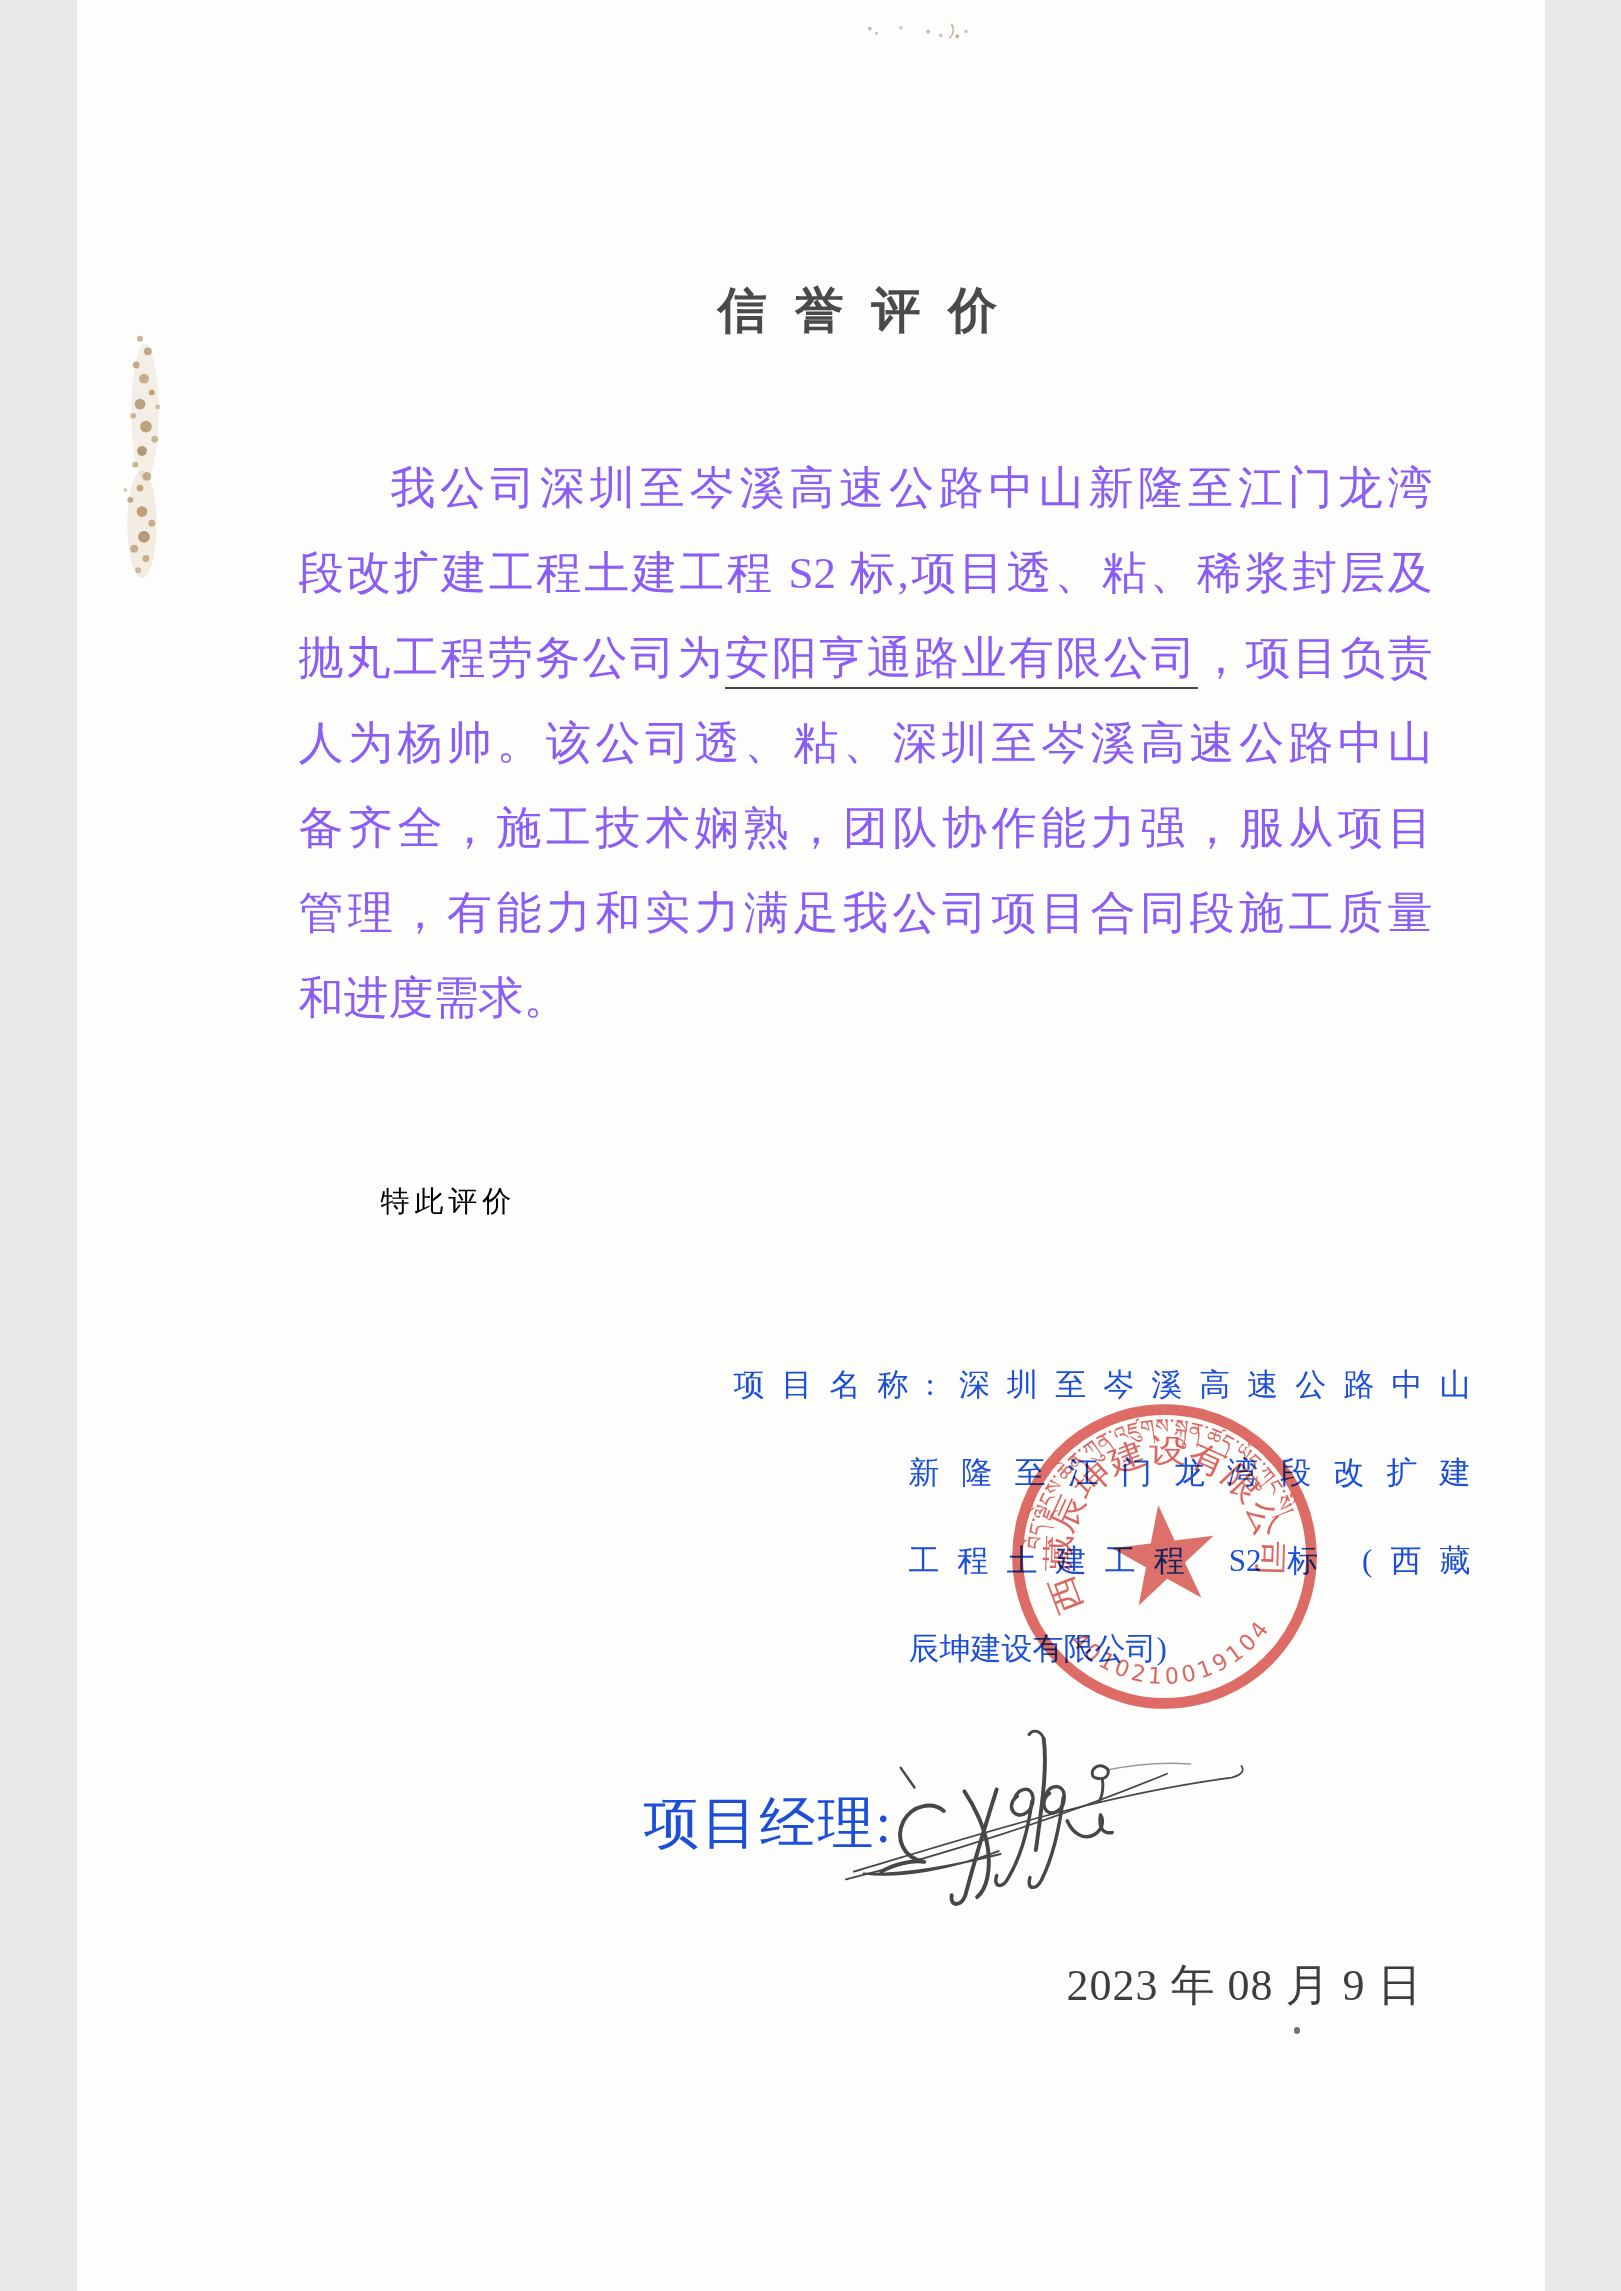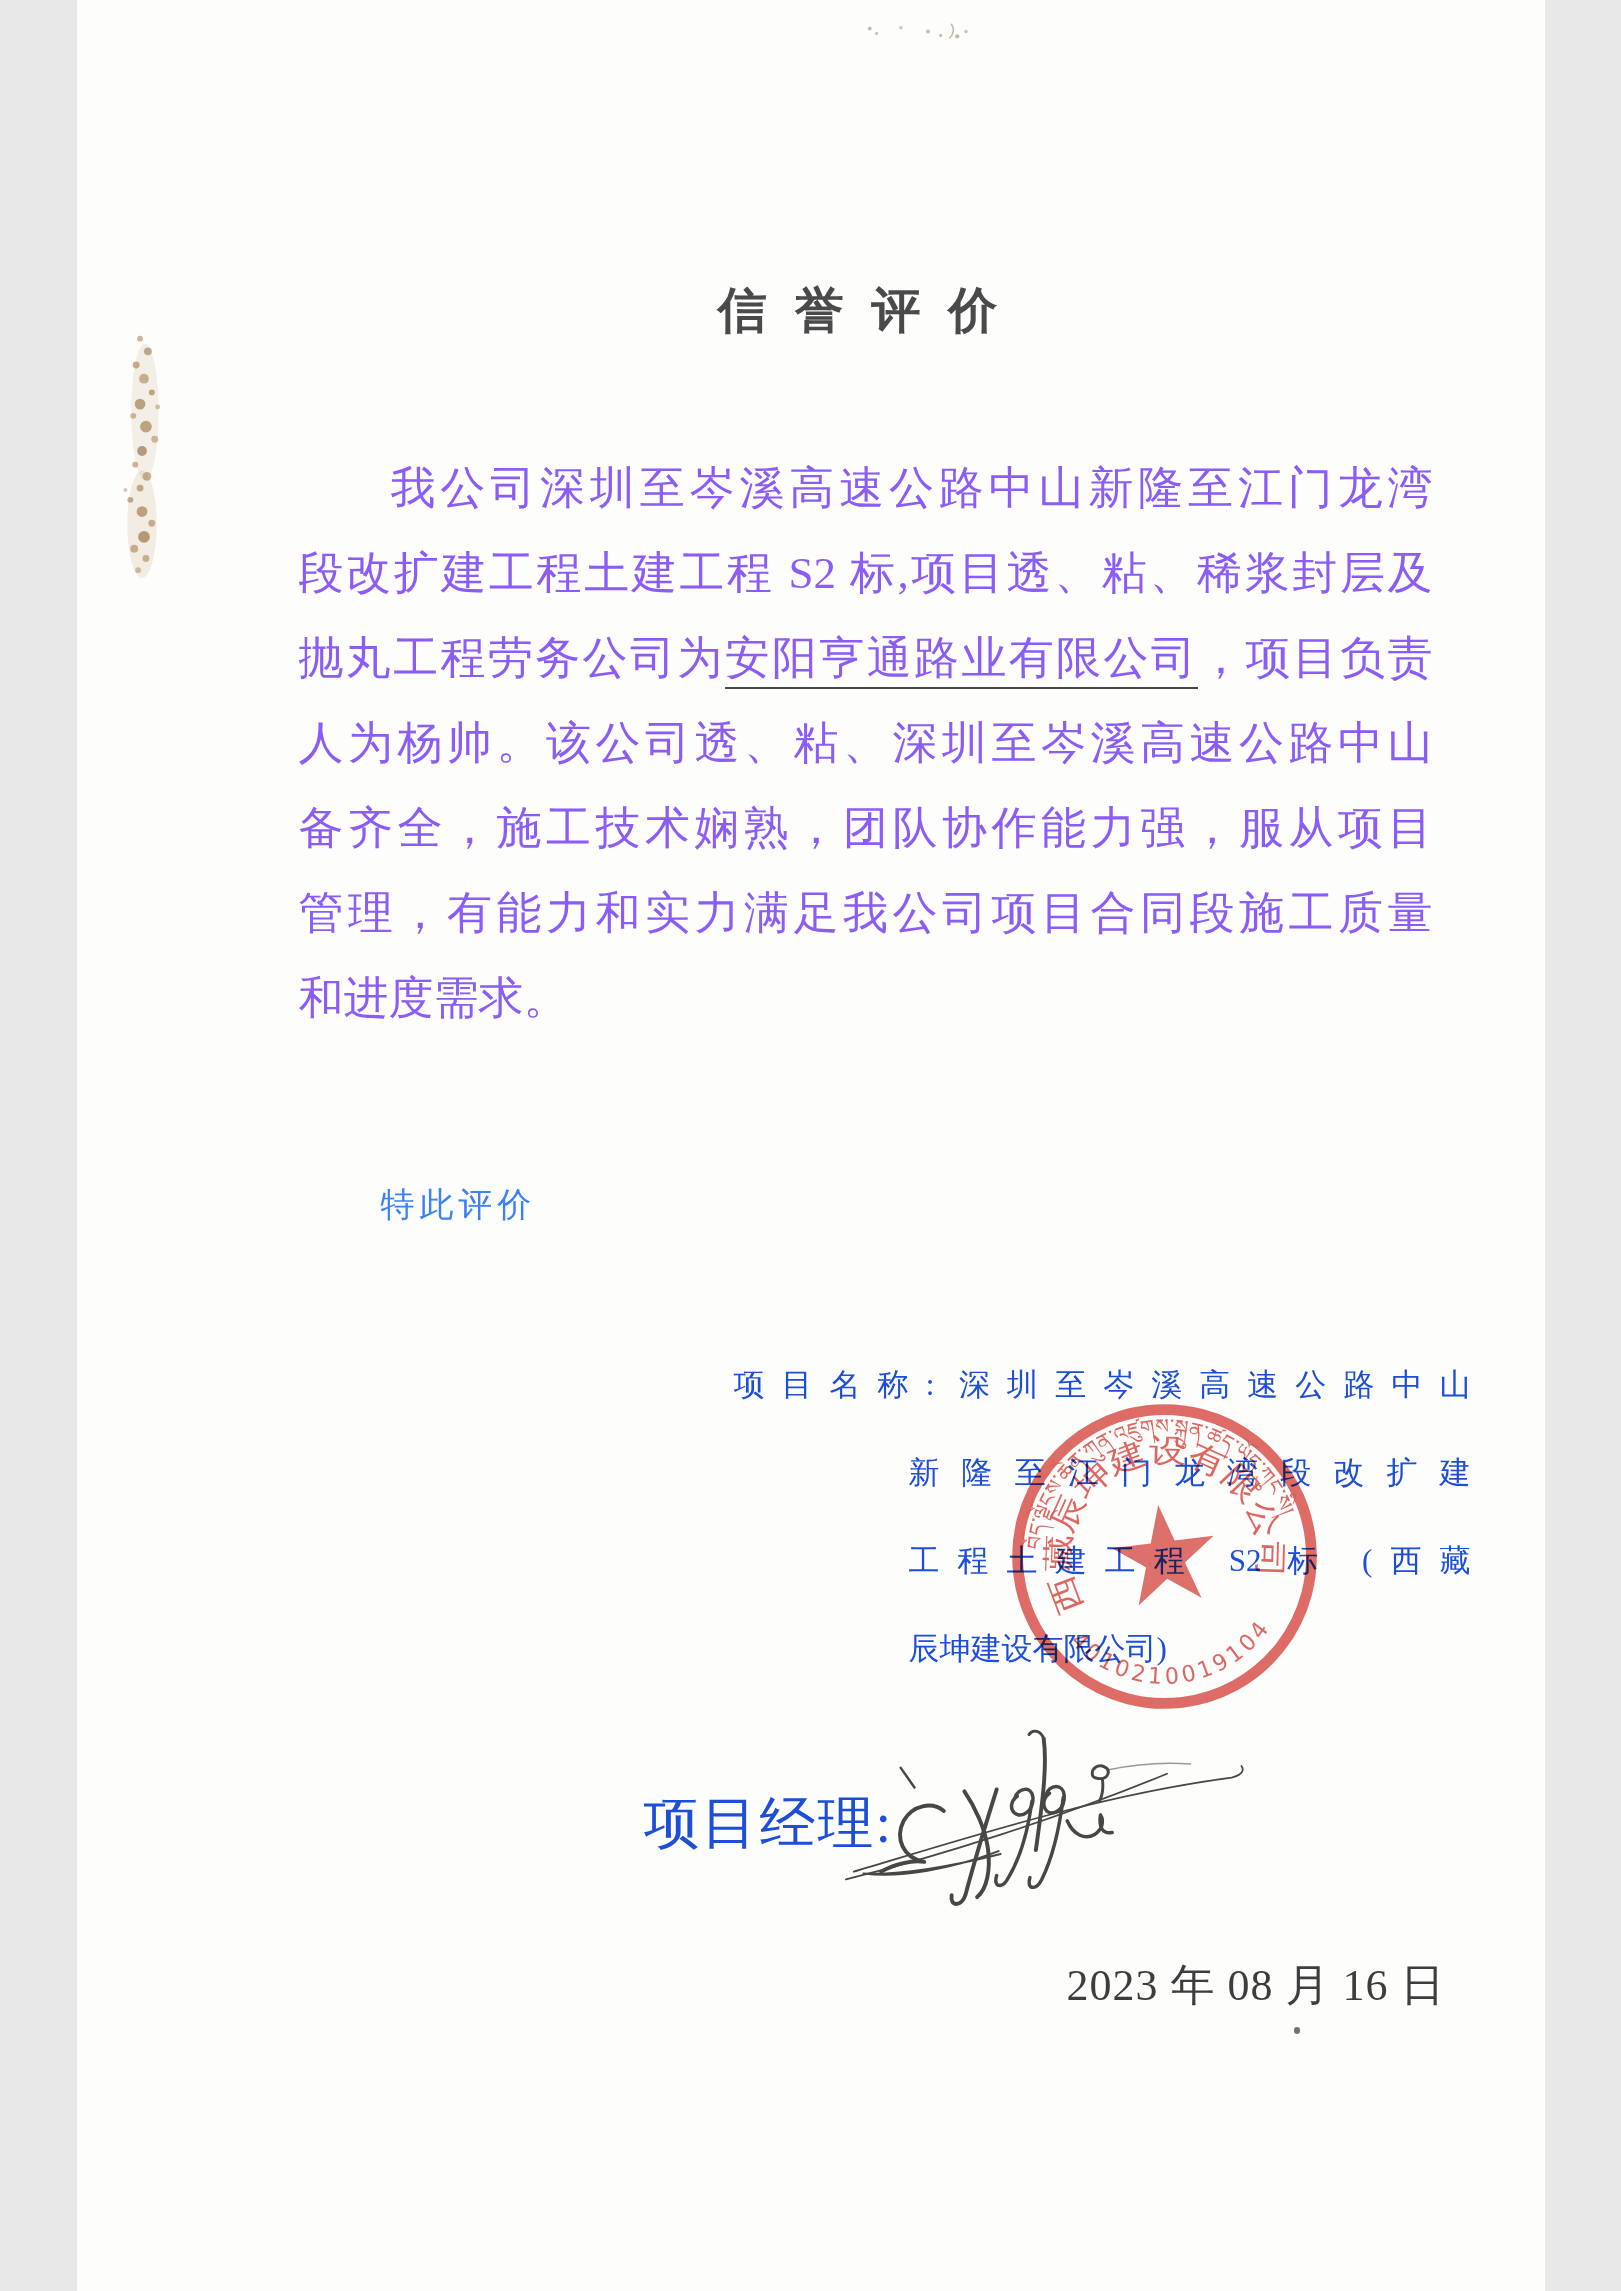--- a/index.html
+++ b/index.html
@@ -22,21 +22,21 @@
   .body-text{
     position:absolute;top:446px;left:222px;width:1134px;
     font-size:45px;line-height:85px;color:#8b5cf6;
   }
   .body-line{text-align:justify;text-align-last:justify;}
   .body-line.first{text-indent:92px;}
   .body-line.last{text-align:left;text-align-last:left;}
   .uline{border-bottom:2.9px solid #474747;padding-bottom:3.9px;}
   .closing{
     position:absolute;top:1182px;left:304px;
-    font-size:34px;letter-spacing:4.9px;color:#3b82f6;
+    font-size:29px;letter-spacing:4.9px;color:#000000;
   }
   .project{
     position:absolute;top:1341px;left:617px;width:737px;
     font-size:31px;line-height:88px;color:#1d4ed8;margin-left:40px;
   }
   .project .p-line{text-align:justify;text-align-last:justify;}
   .project .p-cont{padding-left:175px;}
   .project .p-last{text-align:left;text-align-last:left;}
   .manager-label{
     position:absolute;top:1786px;left:567px;
@@ -159,17 +159,17 @@
       <path d="M226,94 C222,126 214,158 204,178 C198,190 188,188 192,176" stroke-width="3.5"></path>
       <path d="M206,34 C210,64 204,104 198,148" stroke-width="4"></path>
       <path d="M206,34 C203,26 195,24 191,30" stroke-width="3"></path>
       <path d="M230,118 C236,132 248,138 258,132 C266,127 268,118 264,112 C262,124 266,132 276,130" stroke-width="3.5"></path>
       <path d="M256,72 C254,64 262,60 268,63 C275,66 272,75 264,75 C259,75 257,74 256,72" stroke-width="3"></path>
       <path d="M266,76 C267,84 266,92 263,98" stroke-width="3"></path>
       <path d="M272,66 C300,60 330,58 356,60" stroke-width="1.5" opacity=".55"></path>
     </g>
   </svg>
 
-  <div class="date-line">2023 年 08 月 16 日</div>
+  <div class="date-line">2023 年 08 月 9 日</div>
   <div class="stray-dot"></div>
 
 </div>
 
 
 </body></html>

